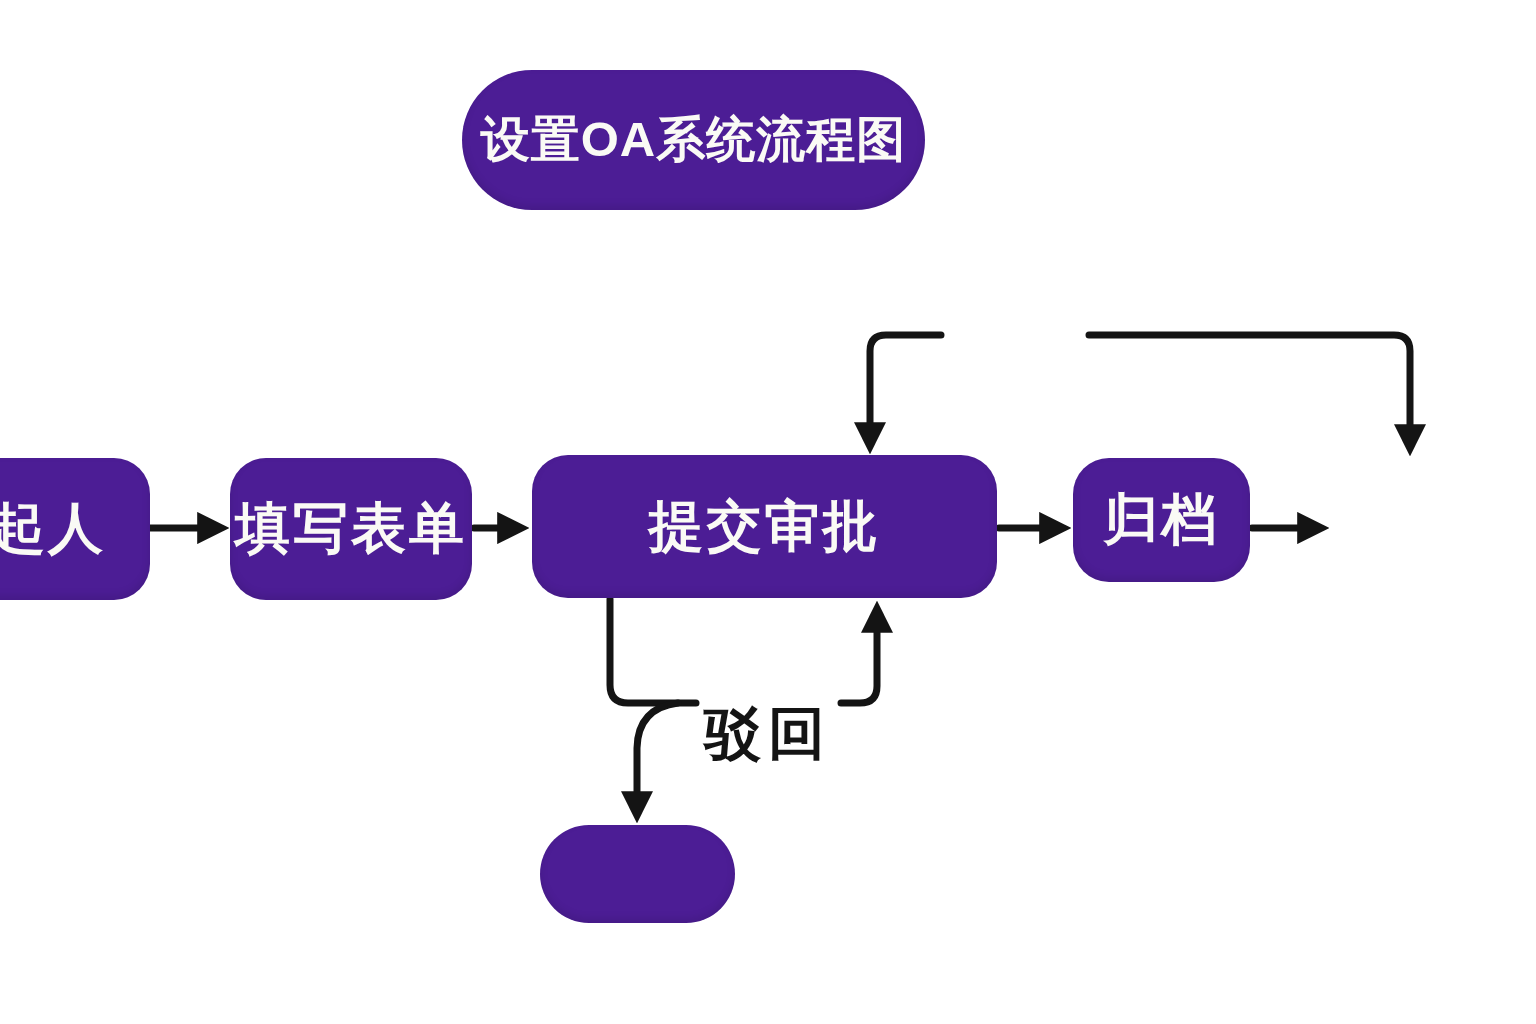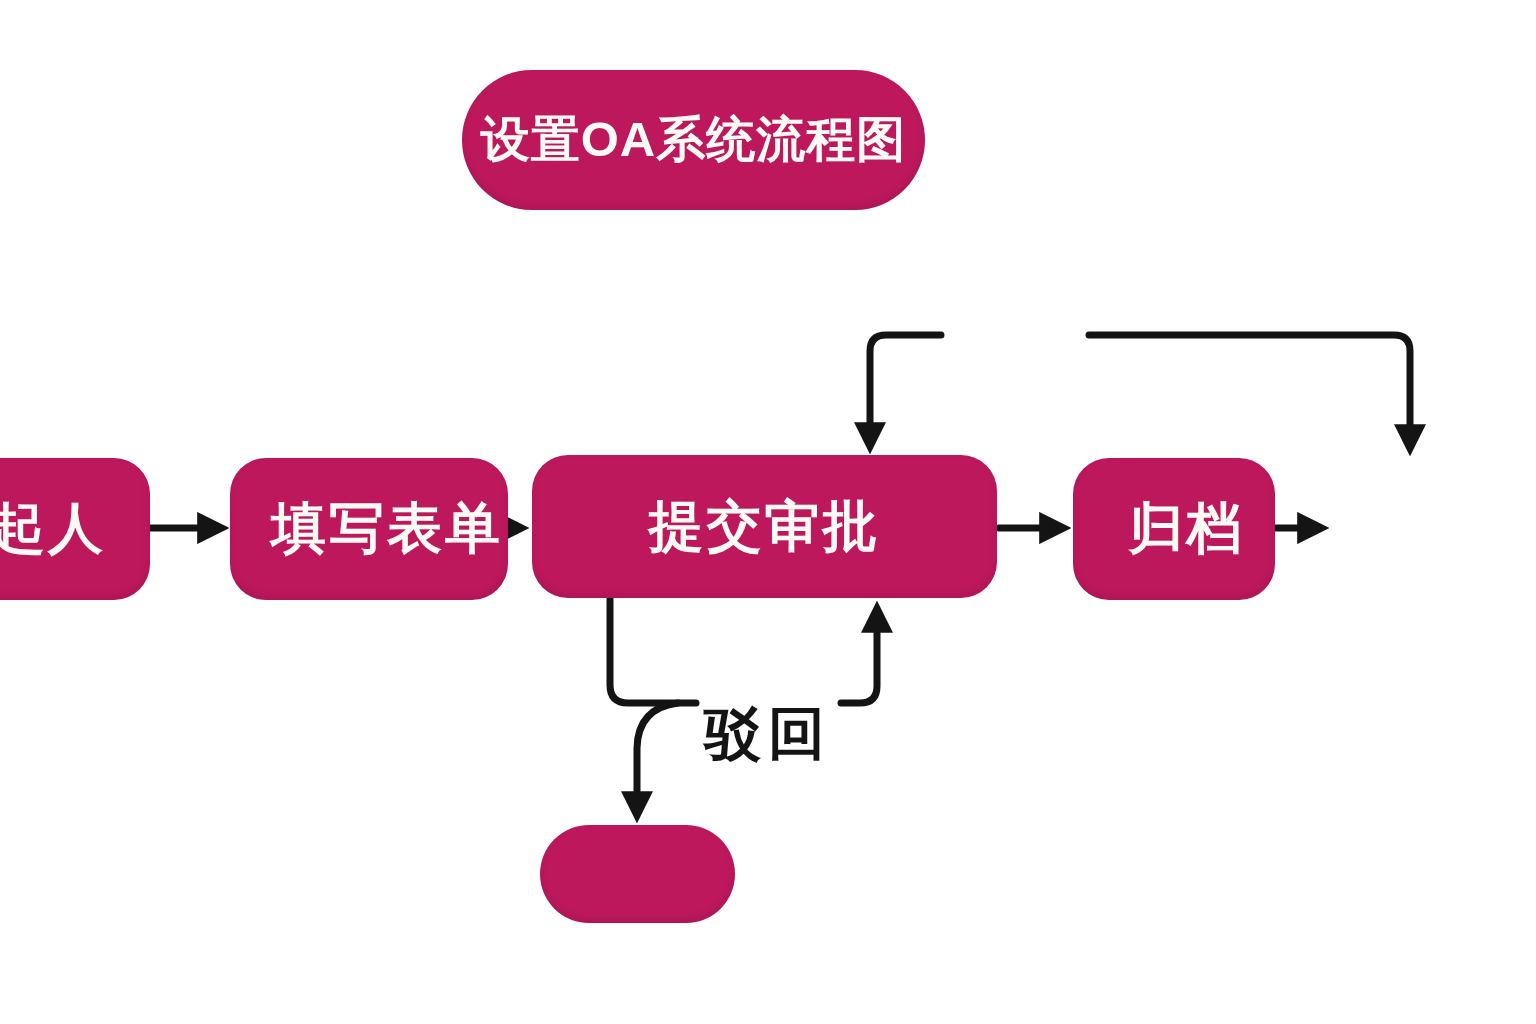--- a/index.html
+++ b/index.html
@@ -6,35 +6,35 @@
   .canvas{
     position:relative;
     width:1536px;height:1024px;
     overflow:hidden;
     background:#ffffff;
     font-family:"Liberation Sans","DejaVu Sans",sans-serif;
   }
   .edges{position:absolute;left:0;top:0;width:1536px;height:1024px;}
   .node{
     position:absolute;
-    background:#be185d;
+    background:#4c1d95;
     color:#FAFAF5;
     display:flex;align-items:center;justify-content:center;
     font-weight:bold;
     font-size:55px;
     letter-spacing:3px;
     border-radius:36px;
     box-shadow:inset 0 -4px 8px rgba(0,0,0,.10);
     white-space:nowrap;
   }
   #node-title{left:462px;top:70px;width:463px;height:140px;border-radius:70px;font-size:49px;letter-spacing:1px;}
   #node-start{left:-112px;top:458px;width:262px;height:142px;}
-  #node-form{left:230px;top:458px;width:242px;height:142px;padding-left:36px;}
+  #node-form{left:230px;top:458px;width:242px;height:142px;}
   #node-approve{left:532px;top:455px;width:465px;height:143px;}
-  #node-archive{left:1073px;top:458px;width:177px;height:142px;padding-left:25px;}
+  #node-archive{left:1073px;top:458px;width:177px;height:124px;}
   #node-end{left:1330px;top:457px;width:153px;height:143px;}
   #node-extra{left:540px;top:825px;width:195px;height:98px;border-radius:49px;}
   .edge-label{
     position:absolute;
     transform:translate(-50%,-50%);
     font-size:57px;
     font-weight:bold;
     color:#141414;
     white-space:nowrap;
   }

